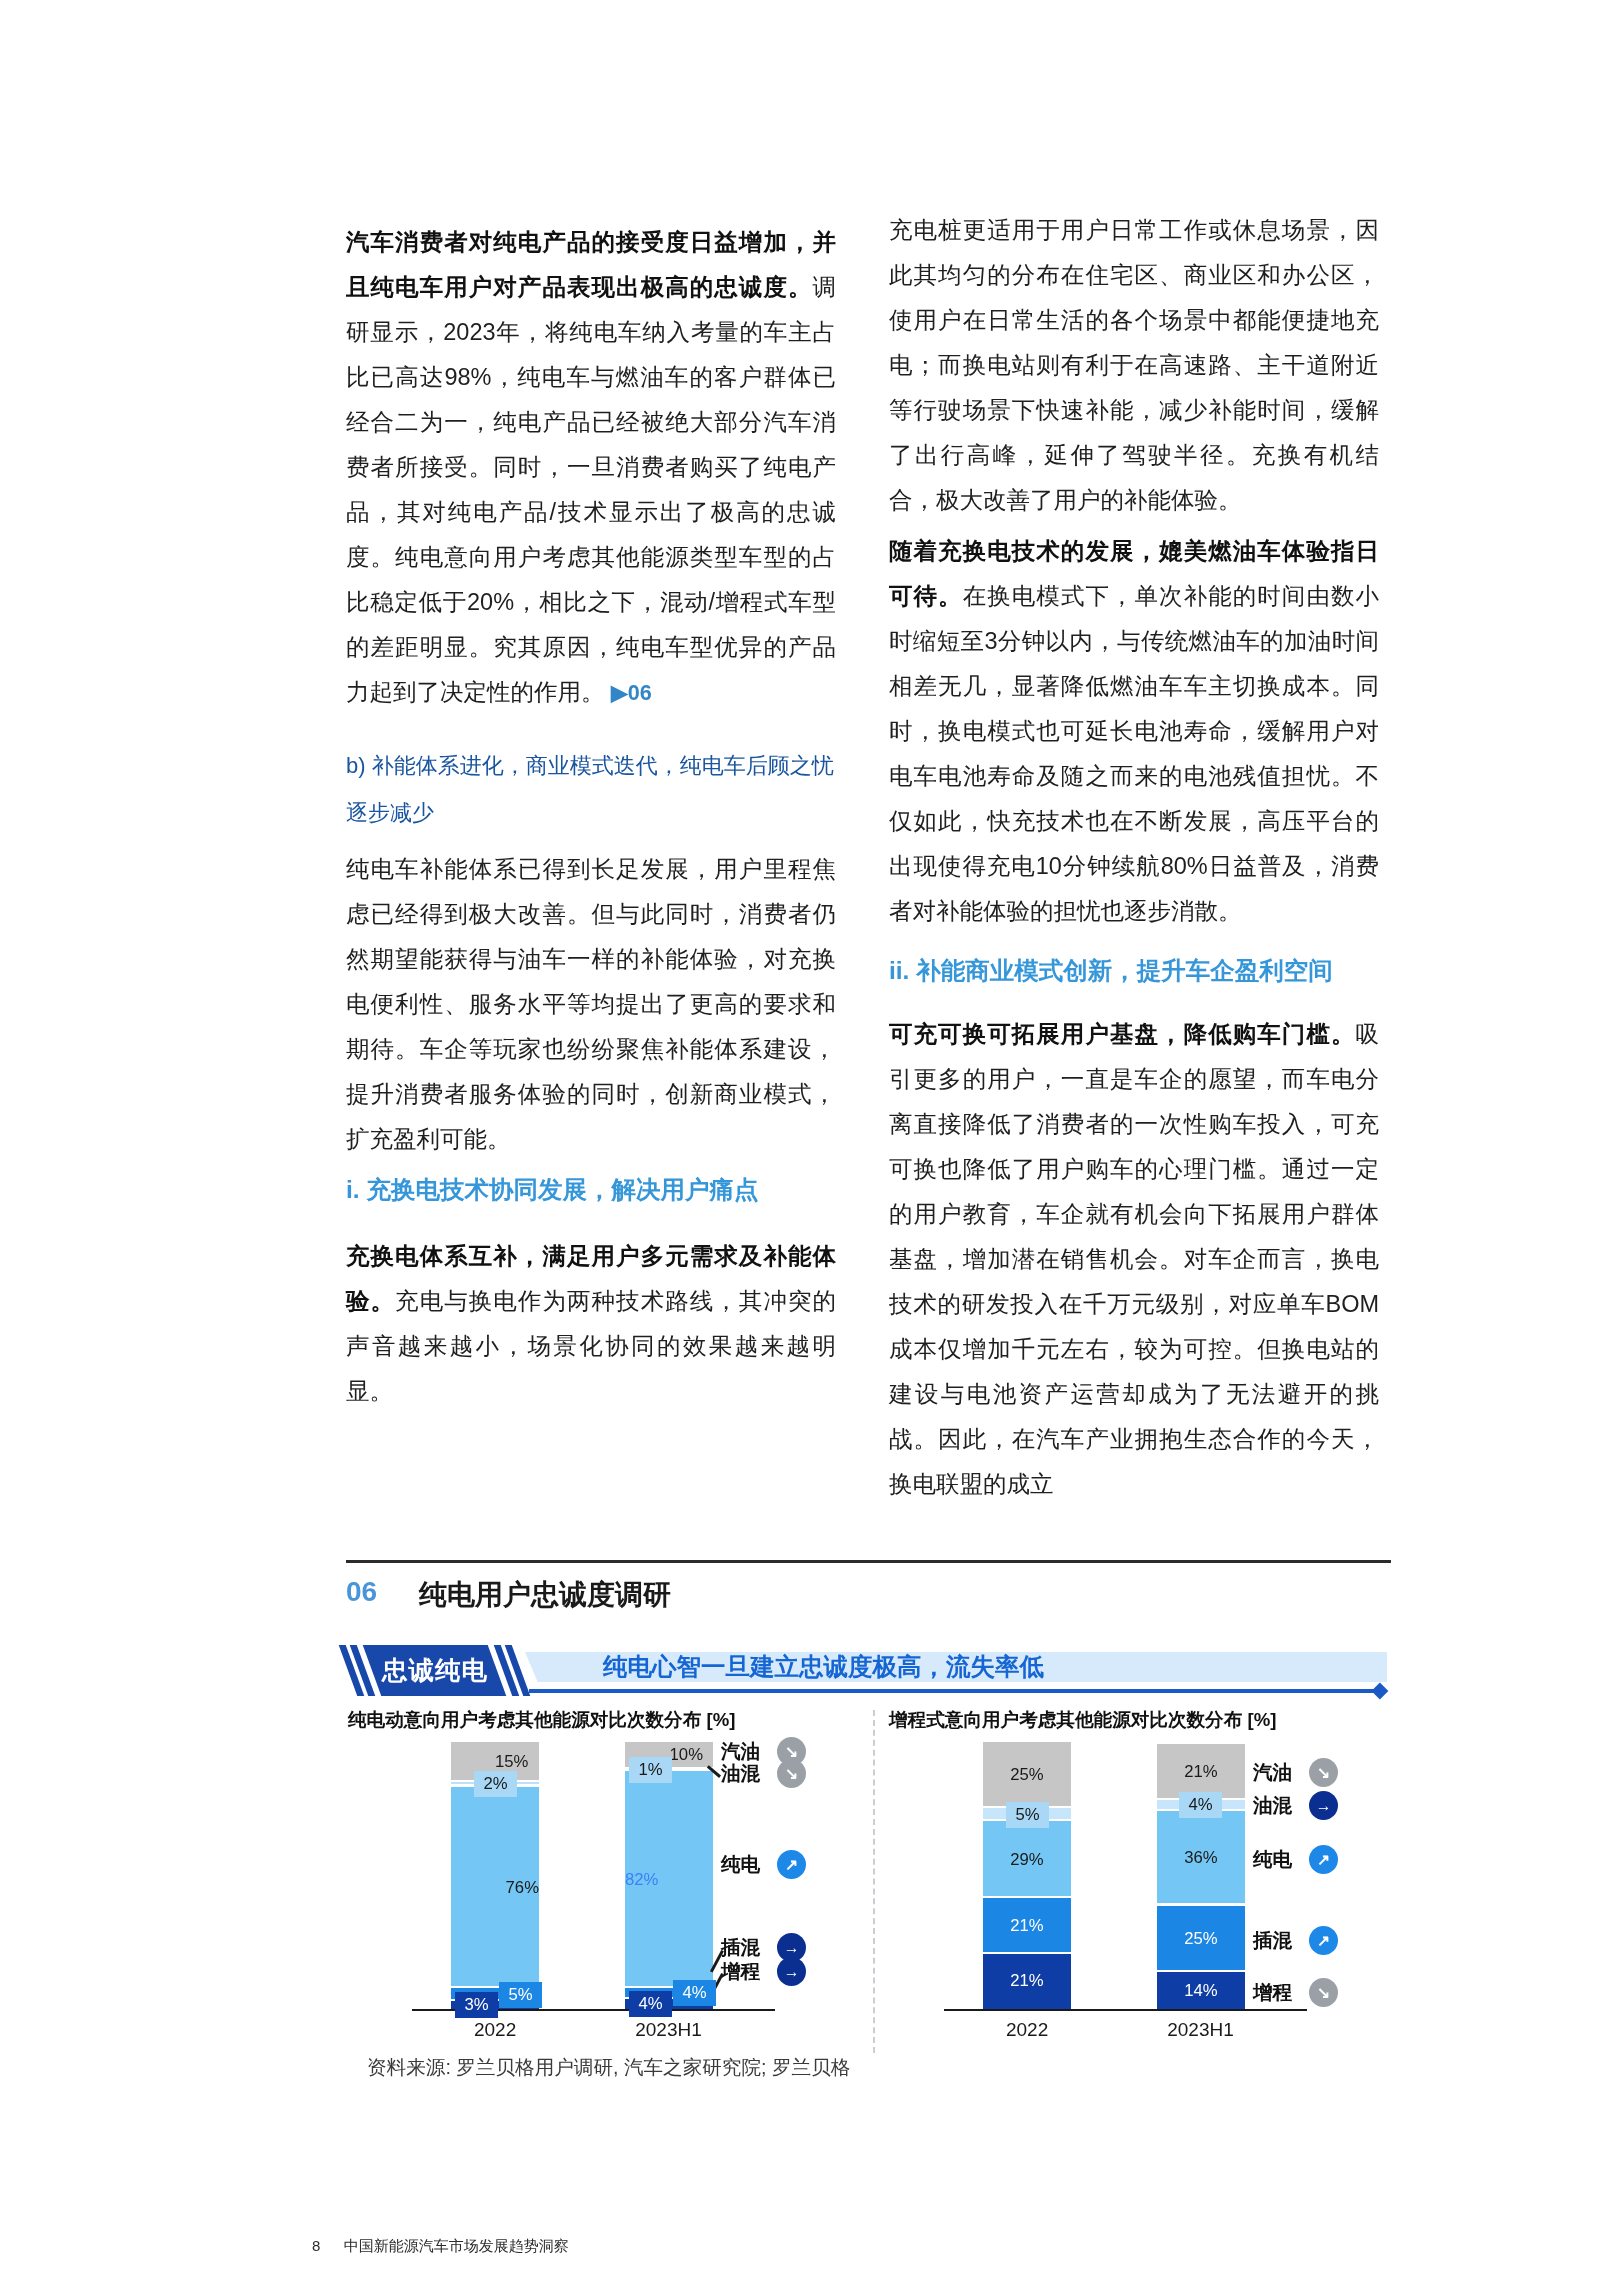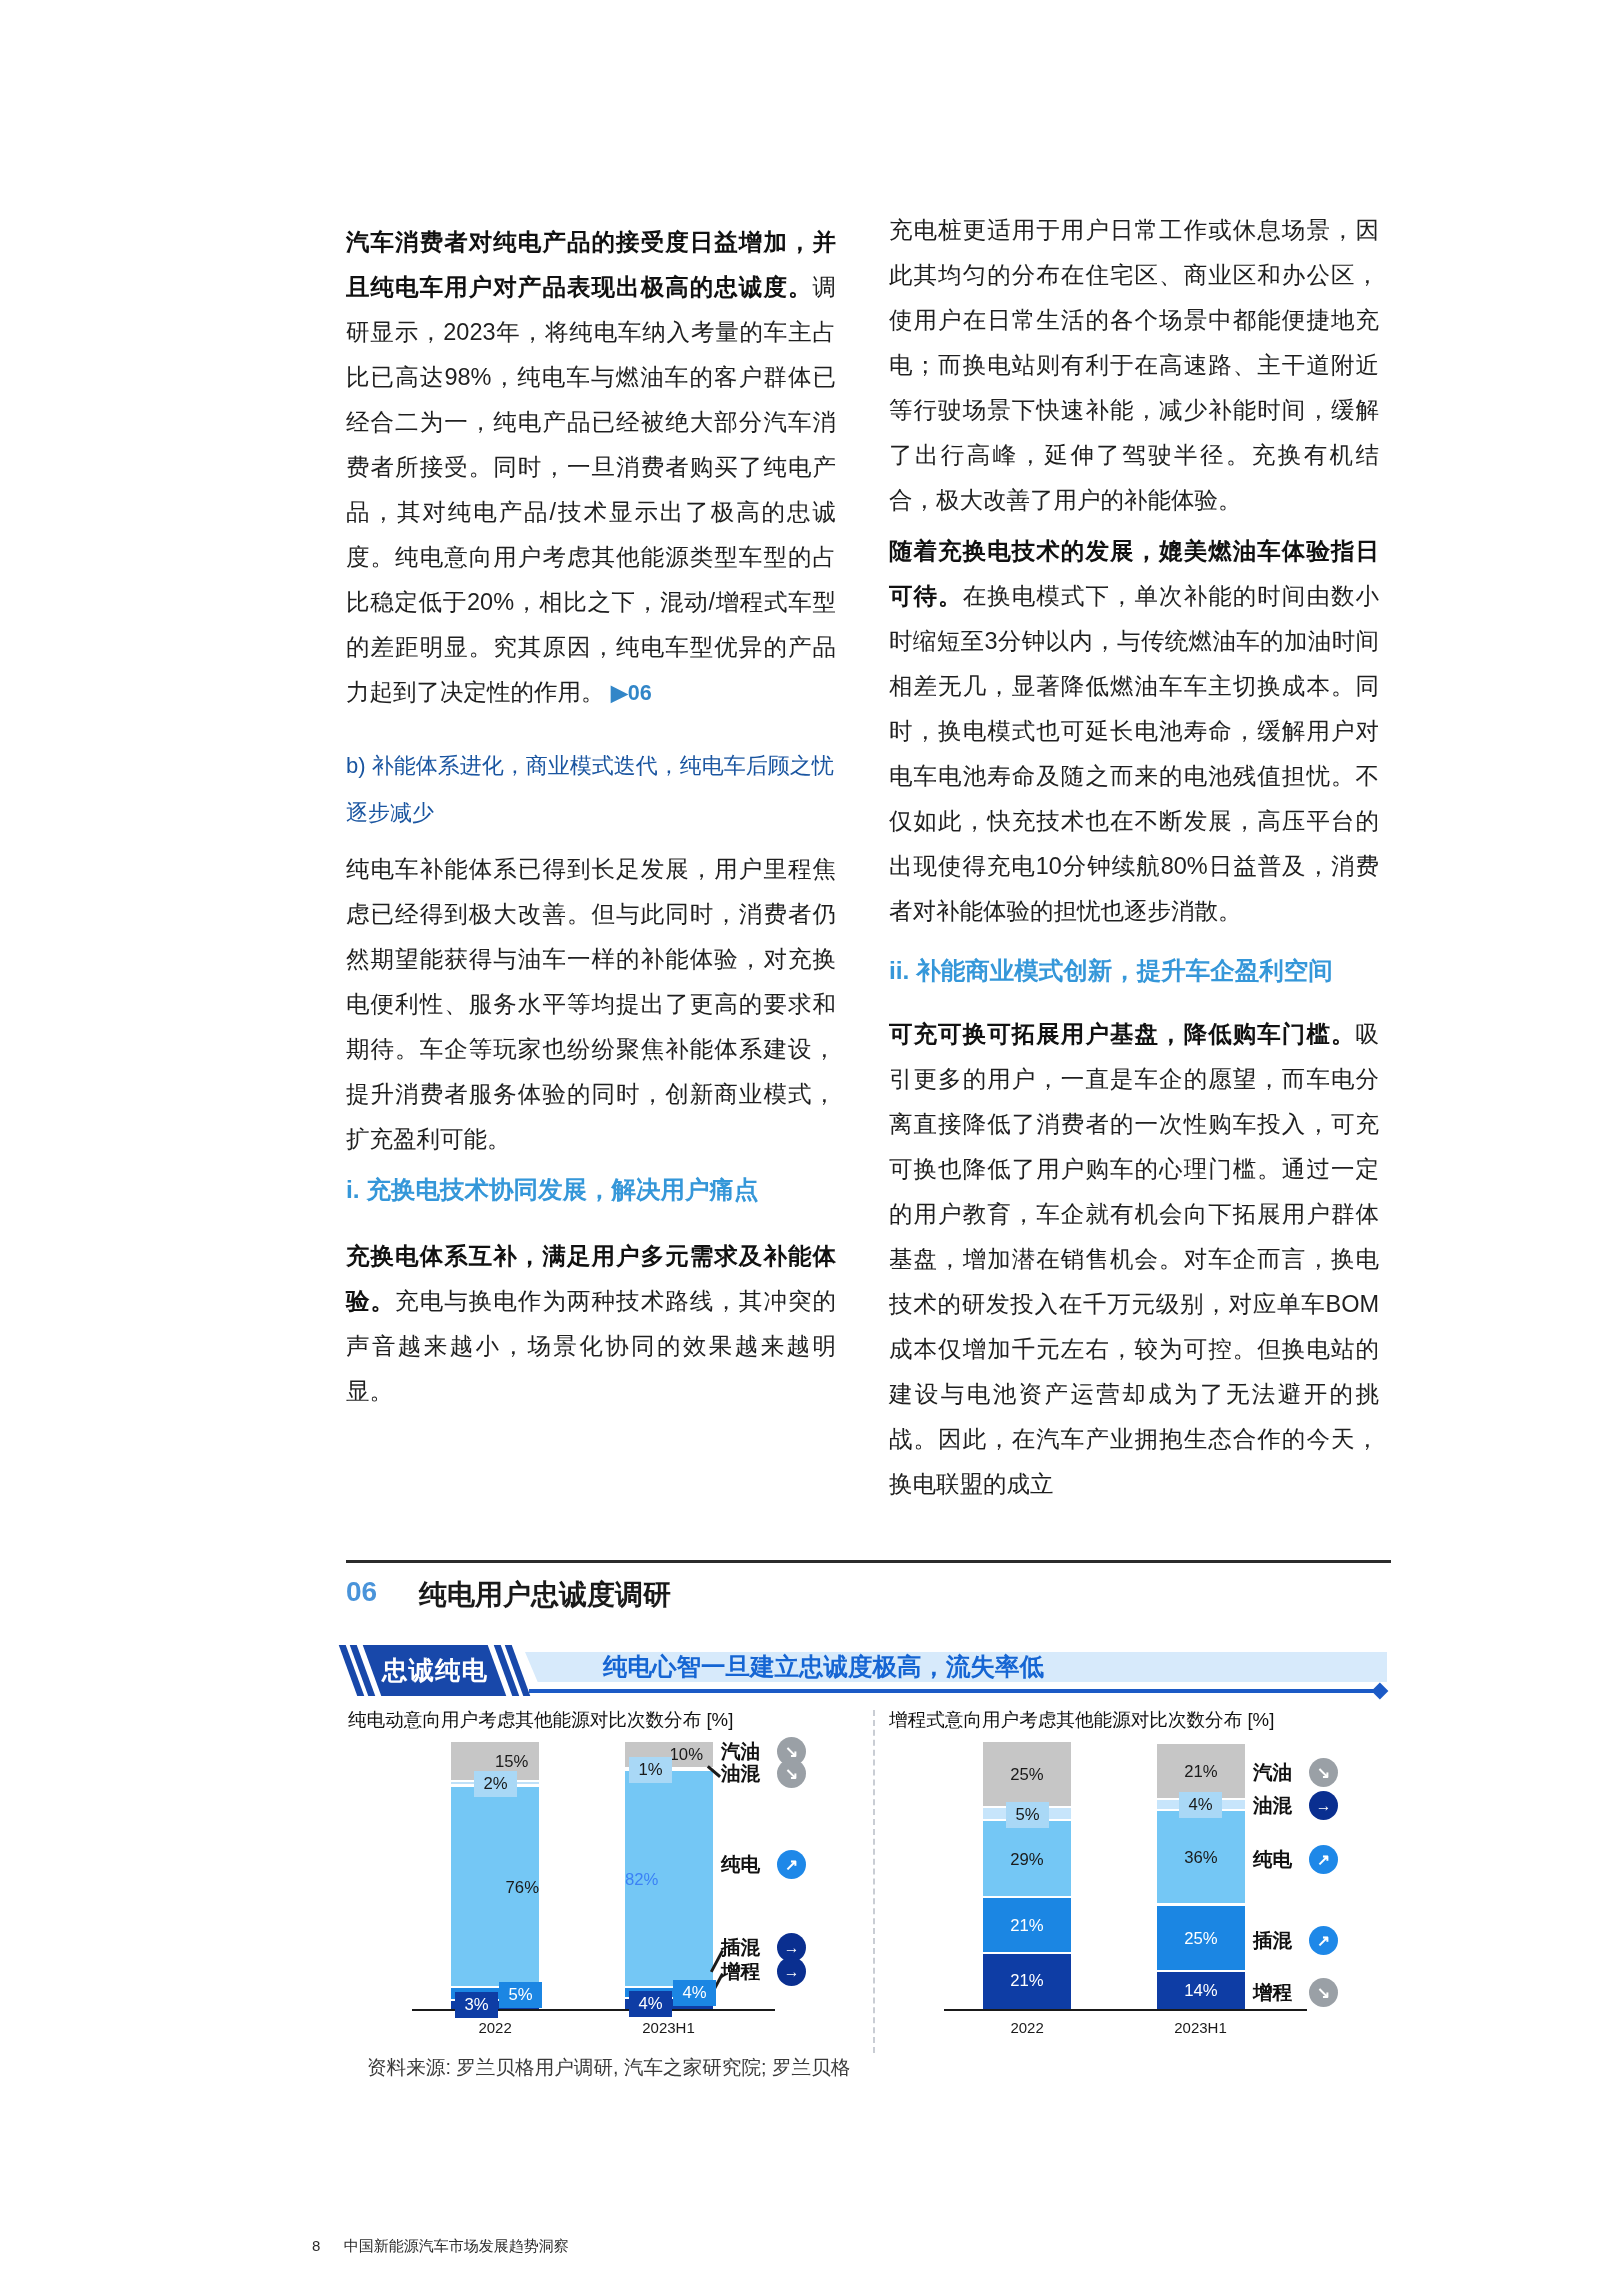--- a/index.html
+++ b/index.html
@@ -25,30 +25,30 @@
   .s1{left:2px}.s2{left:12.7px}.s3{left:157px}.s4{left:168px}
   .tag{position:absolute;left:25.5px;top:0;width:125px;height:51px;background:#1848aa;
        transform:skewX(20deg);display:flex;align-items:center;justify-content:center}
   .tag span{transform:skewX(-20deg);color:#fff;font-weight:700;font-size:25.5px;letter-spacing:1px}
   .strip{position:absolute;left:179px;top:6.9px;width:862px;height:30px;background:#d7eafb;
          clip-path:polygon(0 0,100% 0,100% 100%,12.7px 100%);display:flex;align-items:center}
   .strip span{padding-left:78px;color:#1565d3;font-weight:700;font-size:24.5px;white-space:nowrap}
   .bline{position:absolute;left:183px;top:44px;width:851px;height:3.9px;background:#1b5ac6}
   .bdiamond{position:absolute;left:1028px;top:40px;width:11.8px;height:11.8px;background:#1b5ac6;transform:rotate(45deg)}
   
-  .chart-title{position:absolute;top:1707px;font-size:18.6px;font-weight:400;color:#111;white-space:nowrap}
+  .chart-title{position:absolute;top:1707px;font-size:18.6px;font-weight:700;color:#111;white-space:nowrap}
   .ct-left{left:348px}.ct-right{left:889px}
   .divider{position:absolute;left:873px;top:1710px;height:343px;border-left:2px dashed #c9cdd4}
   .chart{position:absolute;top:1705px;width:404px;height:348px}
   .chart-left{left:412px}.chart-right{left:944px}
   .seg{position:absolute;box-sizing:border-box}
   .blabel{position:absolute;font-size:16.7px}
   .bbox{position:absolute;width:43px;height:25.5px;font-size:16.7px;display:flex;align-items:center;justify-content:center;z-index:3}
   .axis{position:absolute;left:0;height:2px;background:#1a1a1a;z-index:2}
-  .cat{position:absolute;font-size:15px;color:#1a1a1a;width:127px;text-align:center}
+  .cat{position:absolute;font-size:19px;color:#1a1a1a;width:127px;text-align:center}
   .lg-label{position:absolute;font-size:19.6px;font-weight:700;color:#111;white-space:nowrap;height:27.4px;line-height:27.4px}
   .lg-icon{position:absolute;width:29px;height:29px;border-radius:50%;color:#fff;
            display:flex;align-items:center;justify-content:center;font-size:15.7px;font-weight:700}
   .conn{position:absolute;height:2.9px;background:#1a1a1a}
   
   .source{position:absolute;left:367px;top:2054px;font-size:19.6px;color:#3a3a3a}
   .footer{position:absolute;left:312px;top:2237px;font-size:15px;color:#2b2b2b}
   .footer .ft{margin-left:23.5px;font-weight:500}
 </style>
 </head>

